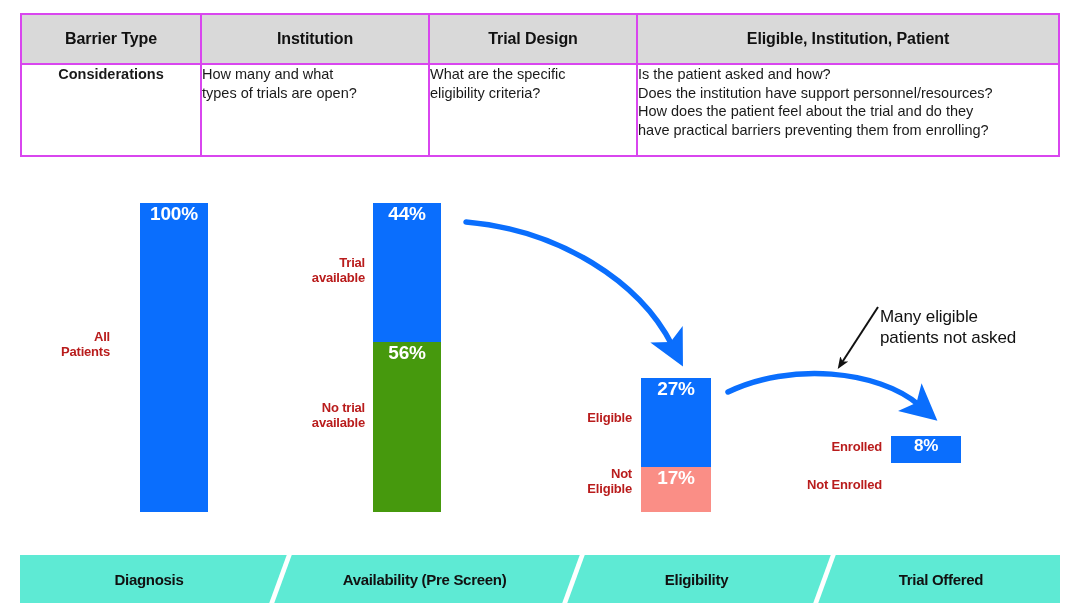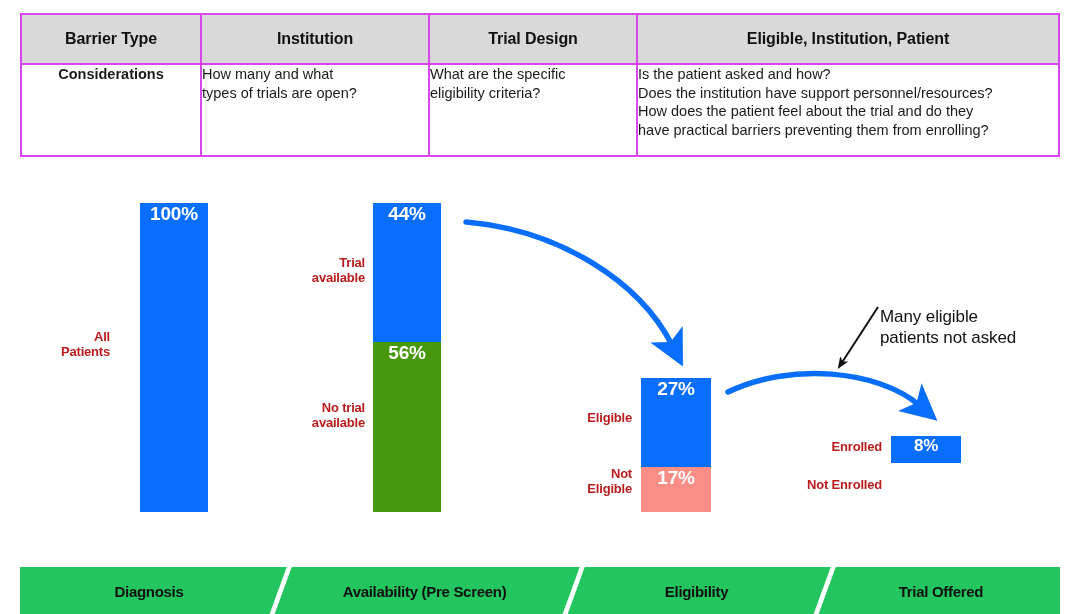--- a/index.html
+++ b/index.html
@@ -100,22 +100,21 @@
     letter-spacing: -0.1px;
   }
 
   
   .stagebar {
     position: absolute;
     left: 20px;
     top: 555px;
     width: 1040px;
     height: 48px;
-    background: #22c55e;
-    margin-top: 12px;
+    background: #5eead4;
   }
   .stage-label {
     position: absolute;
     top: 0;
     height: 48px;
     display: flex;
     align-items: center;
     justify-content: center;
     font-size: 15px;
     font-weight: bold;

